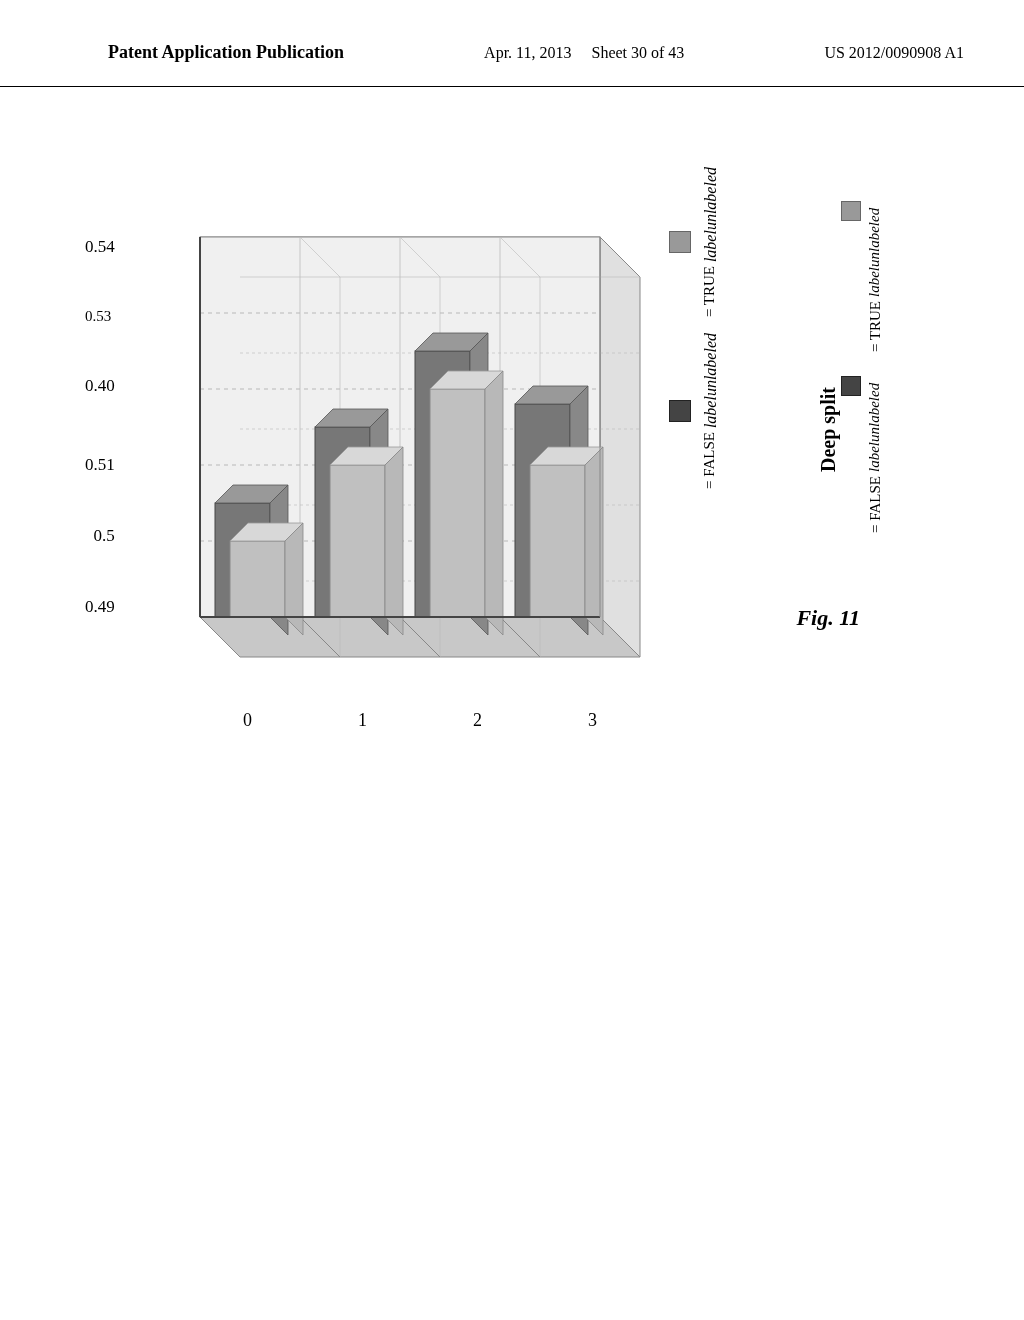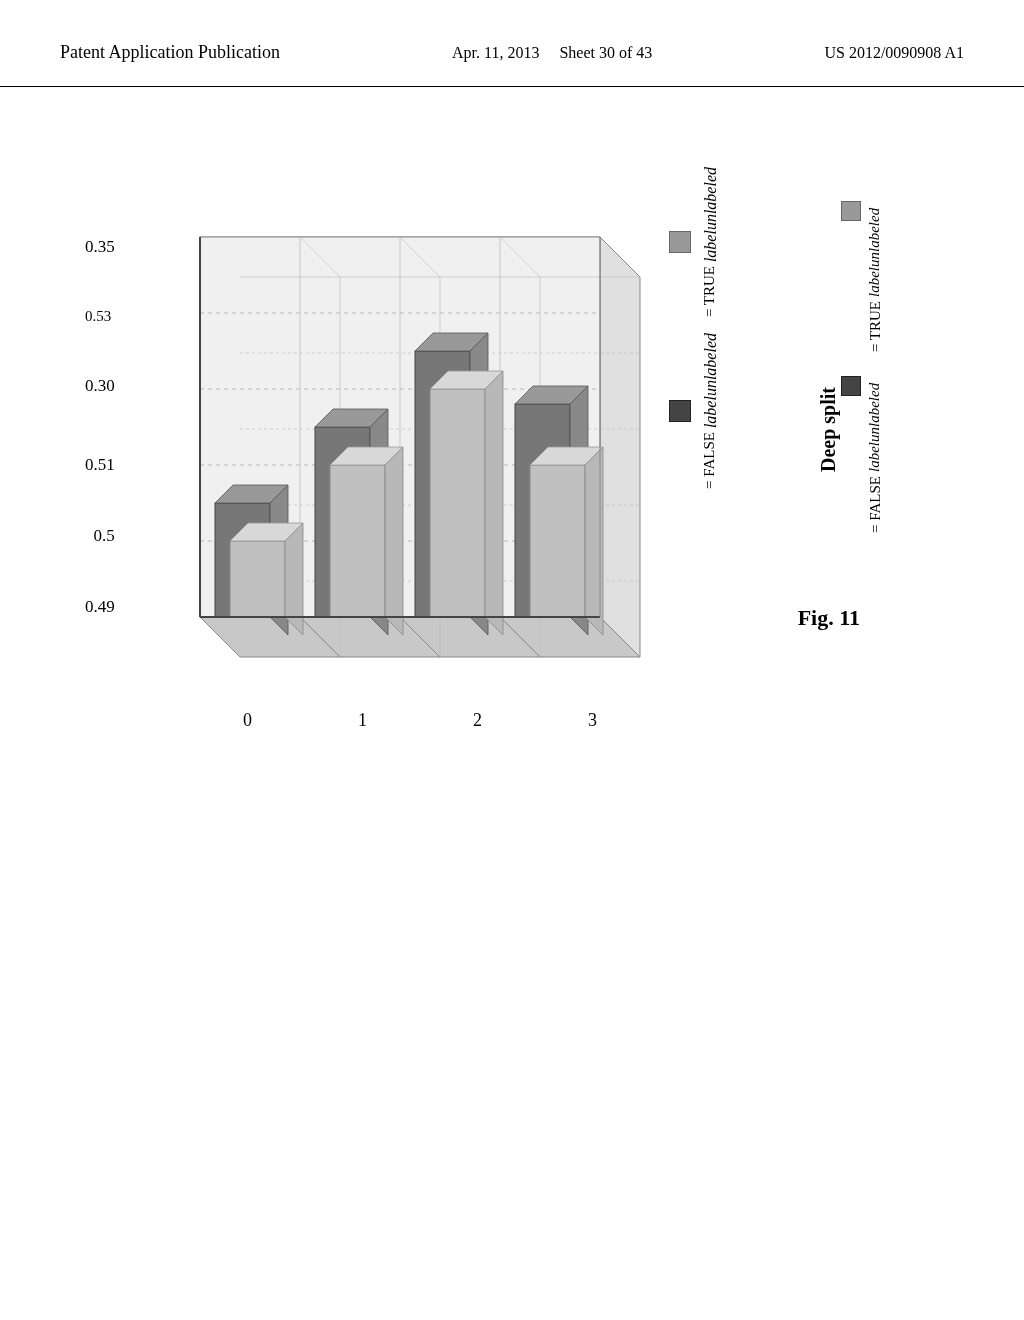--- a/index.html
+++ b/index.html
@@ -15,22 +15,23 @@
     .page-header {
       display: flex;
       justify-content: space-between;
       align-items: flex-start;
       padding: 40px 60px 20px 60px;
       border-bottom: 1px solid #000;
     }
 
     .header-left {
       font-size: 18px;
-      font-weight: normal;
+      font-weight: bold;
       line-height: 1.4;
+      margin-left: 48px;
     }
 
     .header-center {
       font-size: 16px;
       text-align: left;
       line-height: 1.6;
     }
 
     .header-right {
       font-size: 16px;
@@ -91,23 +92,23 @@
         </div>
       </div>
 
       <div style="position:relative; margin-top:60px;">
 
         
         <div style="position:absolute; left:-55px; top:10px; height:380px; display:flex; flex-direction:column-reverse; justify-content:space-between;">
           <span style="font-size:17px;">0.49</span>
           <span style="font-size:17px;text-align:right;">0.5</span>
           <span style="font-size:17px;margin-top:8px;">0.51</span>
-          <span style="font-size:17px;">0.30</span>
+          <span style="font-size:17px;">0.40</span>
           <span style="font-size:15px;">0.53</span>
-          <span style="font-size:17px;">0.35</span>
+          <span style="font-size:17px;">0.54</span>
         </div>
 
         
         <svg width="520" height="460" style="overflow:visible;">
 
           <polygon points="60,10 460,10 500,50 100,50" fill="#e8e8e8" stroke="#888" stroke-width="1"></polygon>
 
           <polygon points="60,10 60,390 100,430 100,50" fill="#d0d0d0" stroke="#888" stroke-width="1"></polygon>
 
           <polygon points="460,10 460,390 500,430 500,50" fill="#e0e0e0" stroke="#888" stroke-width="1"></polygon>
@@ -191,21 +192,21 @@
           <span style="font-size:18px; width:80px; text-align:center;">2</span>
           <span style="font-size:18px; width:80px; text-align:center;">3</span>
         </div>
 
         
         <div style="position:absolute; right:-180px; top:160px; font-size:20px; font-weight:bold; writing-mode:vertical-rl; transform:rotate(180deg);">
           <span>Deep split</span>
         </div>
 
         
-        <div style="position:absolute; right:-200px; bottom:60px; font-size:22px; font-weight:bold;">
+        <div style="position:absolute; right:-200px; bottom:60px; font-size:22px; font-weight:bold;font-style:italic;">
           <span>Fig. 11</span>
         </div>
 
       </div>
     </div>
 
     <div style="position:absolute; top:30px; right:80px; display:flex; flex-direction:column; gap:20px;">
 
       <div style="display:flex; flex-direction:row; align-items:flex-start; gap:6px;">
         <div style="width:20px;height:20px;background:#999;border:1px solid #666;flex-shrink:0;margin-top:4px;"></div>

